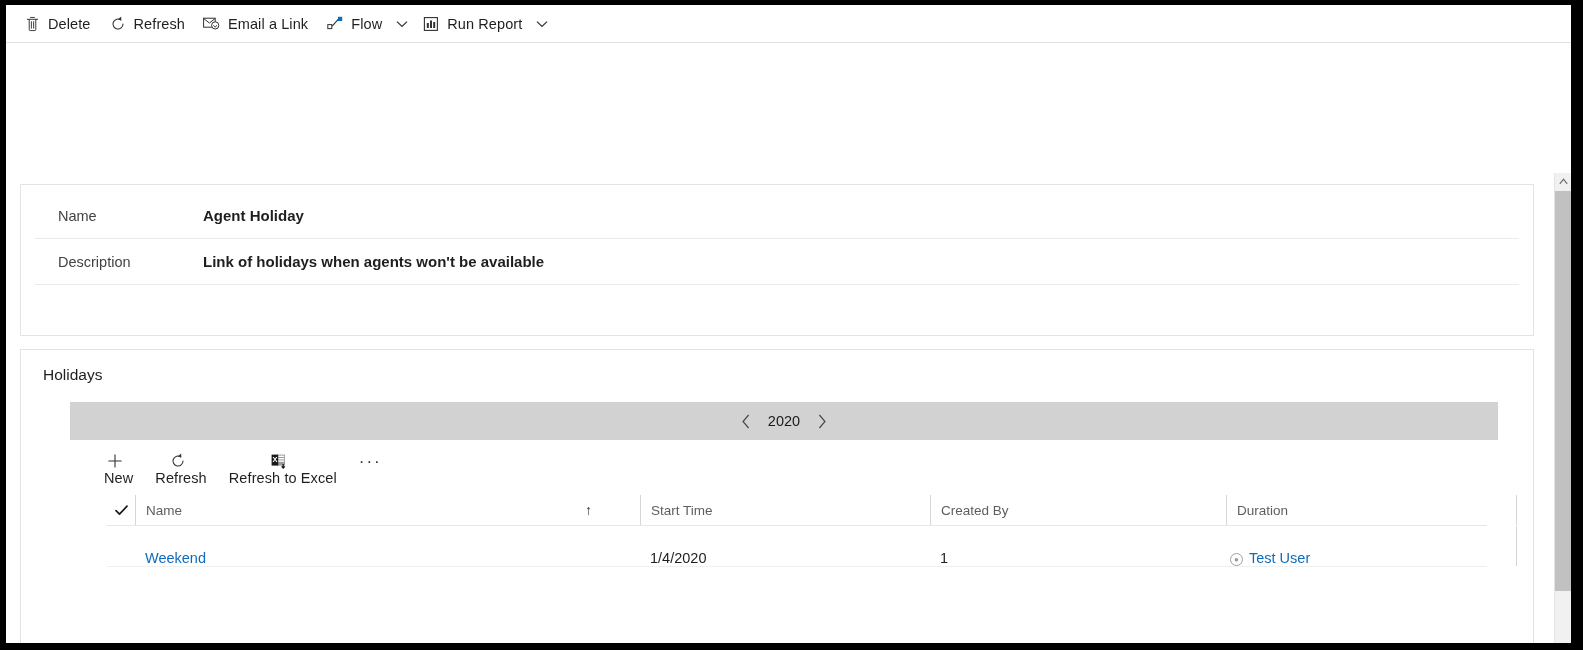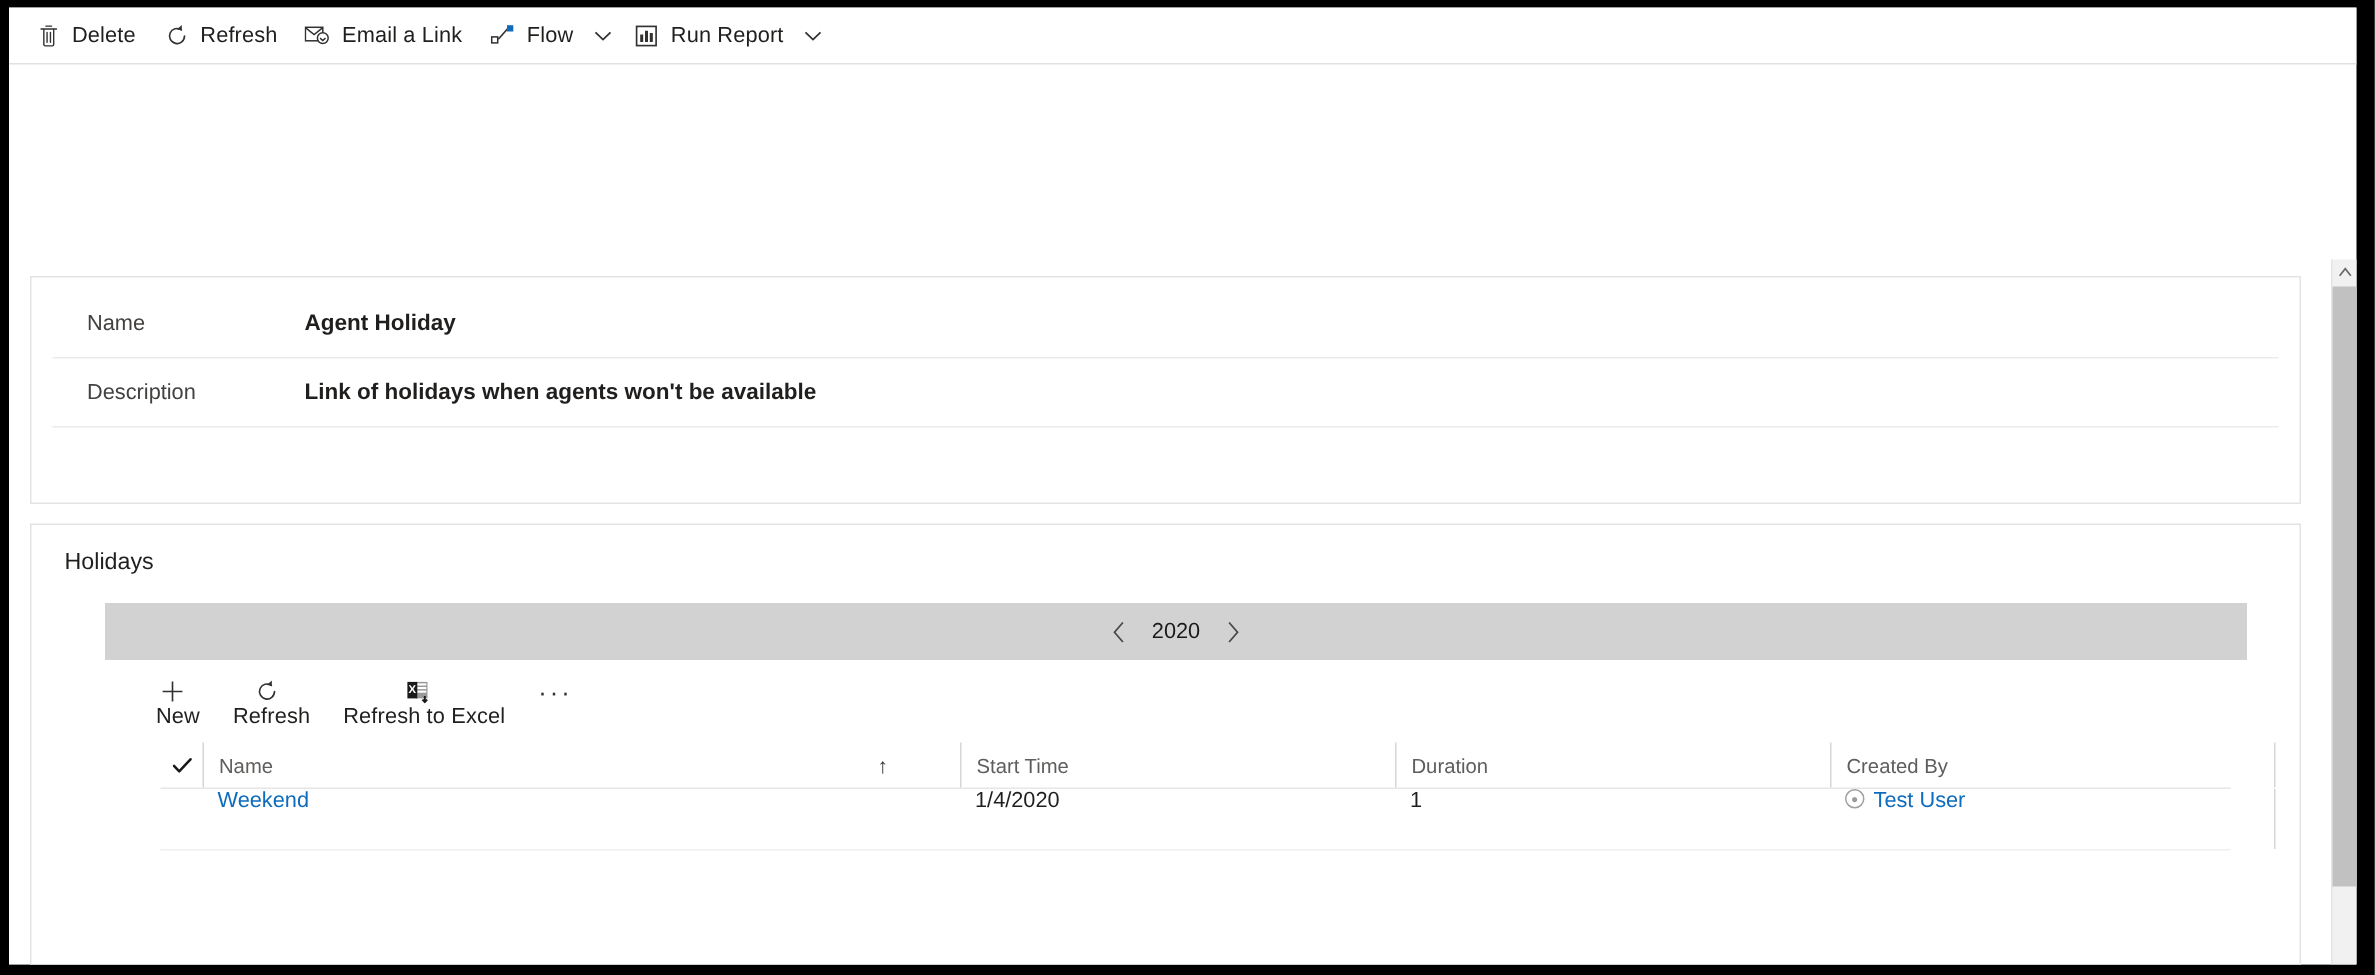--- a/index.html
+++ b/index.html
@@ -274,21 +274,21 @@
     display: flex;
     align-items: center;
     height: 41px;
     border-bottom: 1px solid #f0f0f0;
     background: #ffffff;
   }
   .gc {
     font-size: 14.5px;
     color: #201f1e;
     display: flex;
-    align-items: flex-start;
+    align-items: flex-end;
     height: 100%;
     padding-left: 10px;
   }
   .gc.pad28 { width: 28px; flex: 0 0 auto; padding-left: 0; }
   .link {
     color: #0f6cbd;
     cursor: pointer;
   }
   .avatar-dot {
     width: 13px; height: 13px;
@@ -502,26 +502,26 @@
 
           <div class="gh col-name">
             <span>Name</span>
             <span class="sort-arrow">↑</span>
           </div>
 
           <div class="gh col-start">
             <span>Start Time</span>
           </div>
 
+          <div class="gh col-by">
+            <span>Created By</span>
+          </div>
+
           <div class="gh col-dur">
             <span>Duration</span>
-          </div>
-
-          <div class="gh col-by">
-            <span>Created By</span>
           </div>
 
           <div class="col-end"></div>
         </div>
 
         <div class="grid-row">
           <div class="gc pad28"></div>
 
           <div class="gc col-name">
             <span class="link">Weekend</span>

